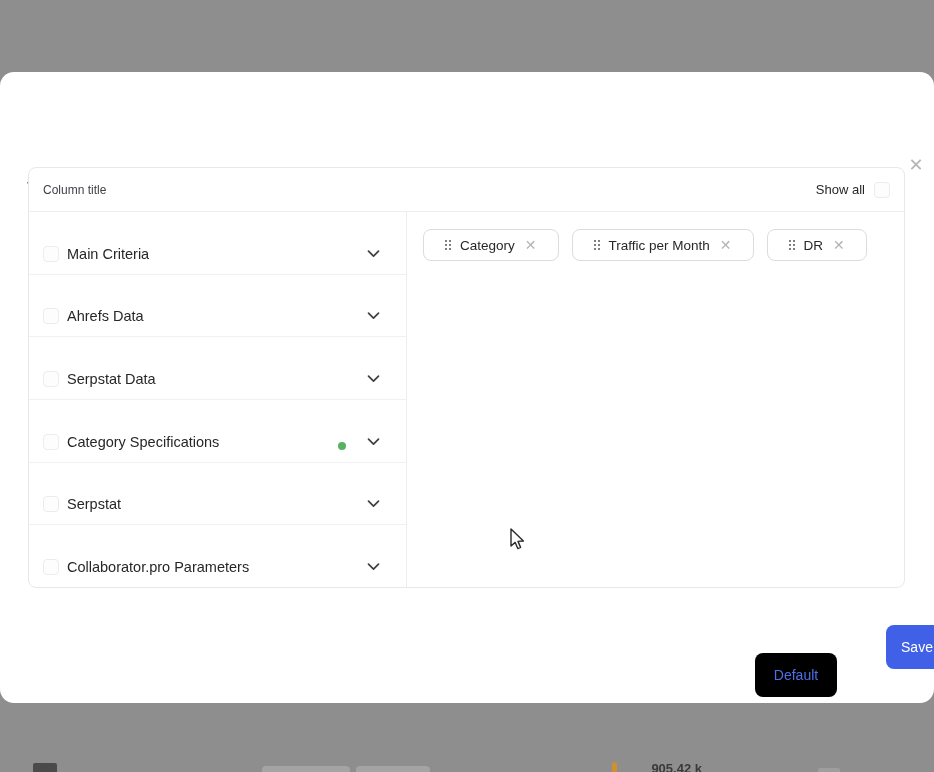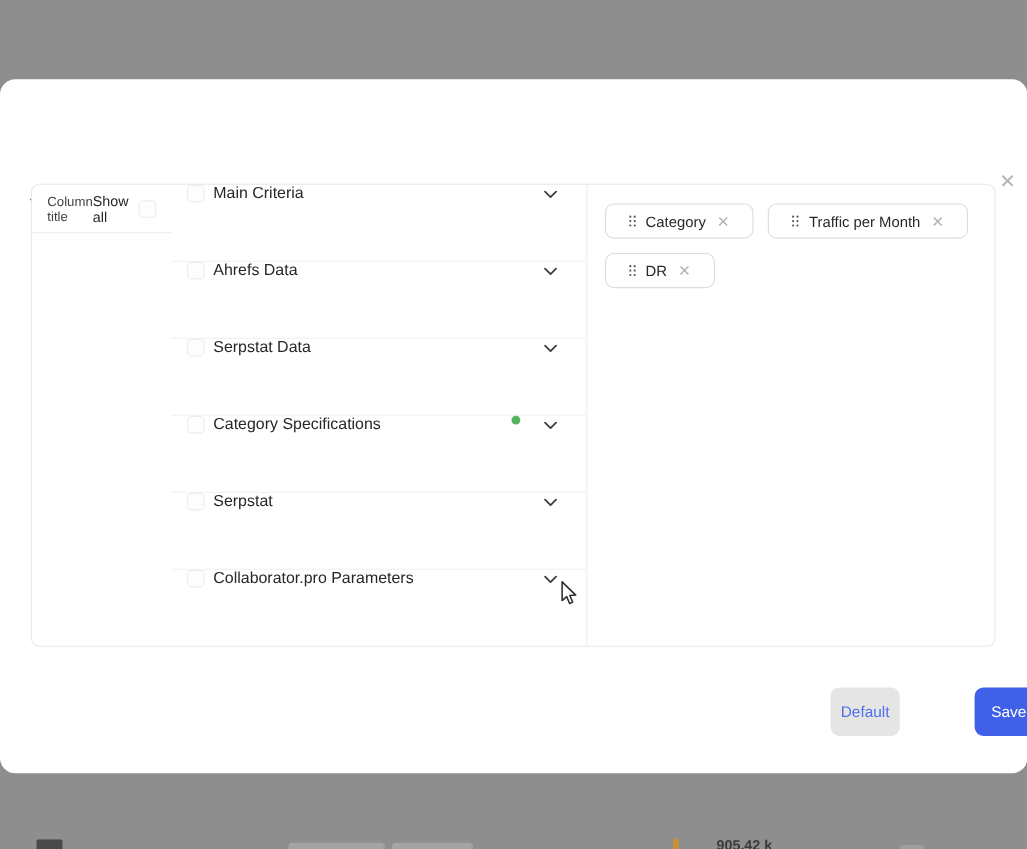--- a/index.html
+++ b/index.html
@@ -48,21 +48,21 @@
   }
 
   
   .panel {
     position: absolute;
     left: 28px; top: 95px;
     width: 877px; height: 421px;
     border: 1px solid #e8e8ea;
     border-radius: 8px;
     display: flex;
-    flex-direction: row;
+    flex-direction: column;
     background: #fff;
   }
   .panel-header {
     height: 44px;
     flex: 0 0 44px;
     display: flex;
     align-items: center;
     justify-content: space-between;
     padding: 0 14px 0 14px;
     border-bottom: 1px solid #ededef;
@@ -84,21 +84,21 @@
   .group-col {
     width: 378px;
     flex: 0 0 378px;
     border-right: 1px solid #ededef;
     display: flex;
     flex-direction: column;
   }
   .group-row {
     flex: 1;
     display: flex;
-    align-items: flex-start;
+    align-items: flex-end;
     gap: 7px;
     padding: 0 24px 12px 14px;
     border-bottom: 1px solid #f1f1f3;
     cursor: pointer;
   }
   .group-row:last-child { border-bottom: none; }
   .group-label { font-size: 14.5px; color: #27272a; margin-left: 1px; }
   .row-spacer { flex: 1; }
   .indicator-dot {
     width: 8px; height: 8px;
@@ -149,22 +149,22 @@
   .btn {
     position: absolute;
     height: 44px;
     border: none;
     border-radius: 8px;
     font-size: 14px;
     font-family: "Liberation Sans", sans-serif;
     cursor: pointer;
   }
   .btn-default {
-    left: 755px; top: 553px; width: 63px;
-    background: #e5e5e5;
+    left: 755px; top: 581px; width: 82px;
+    background: #000000;
     color: #4d70e8;
   }
   .btn-save {
     left: 886px; top: 553px; width: 62px;
     background: #4060e8;
     color: #ffffff;
   }
 
   
   .cursor { position: absolute; left: 507px; top: 528px; width: 20px; height: 24px; pointer-events: none; }

